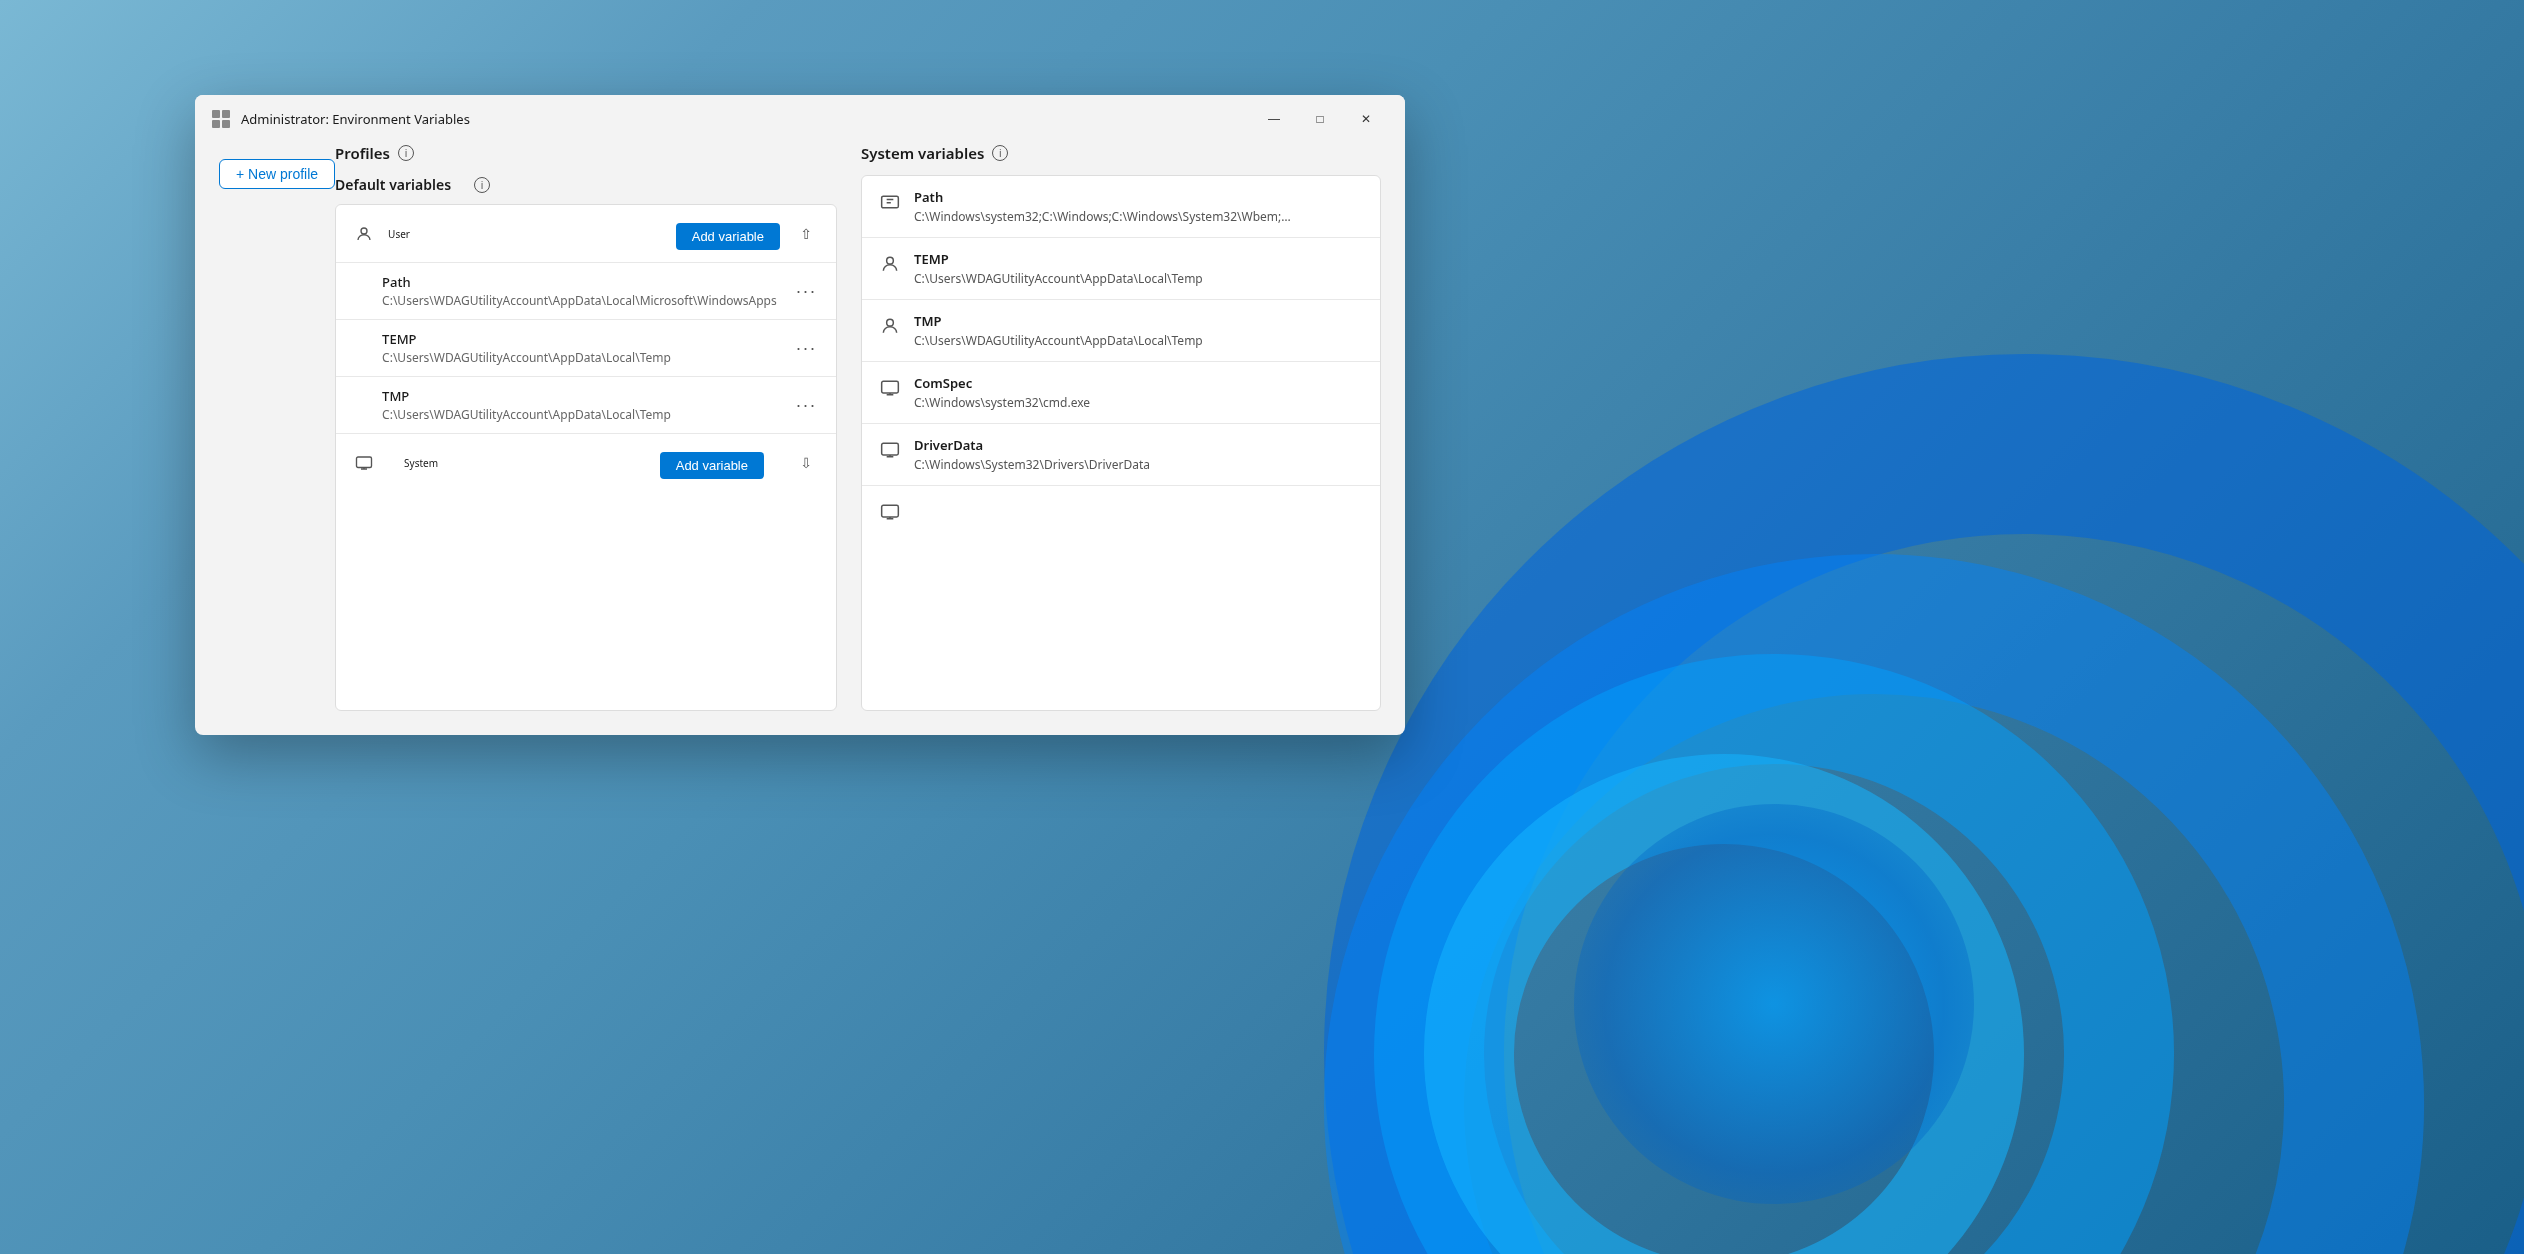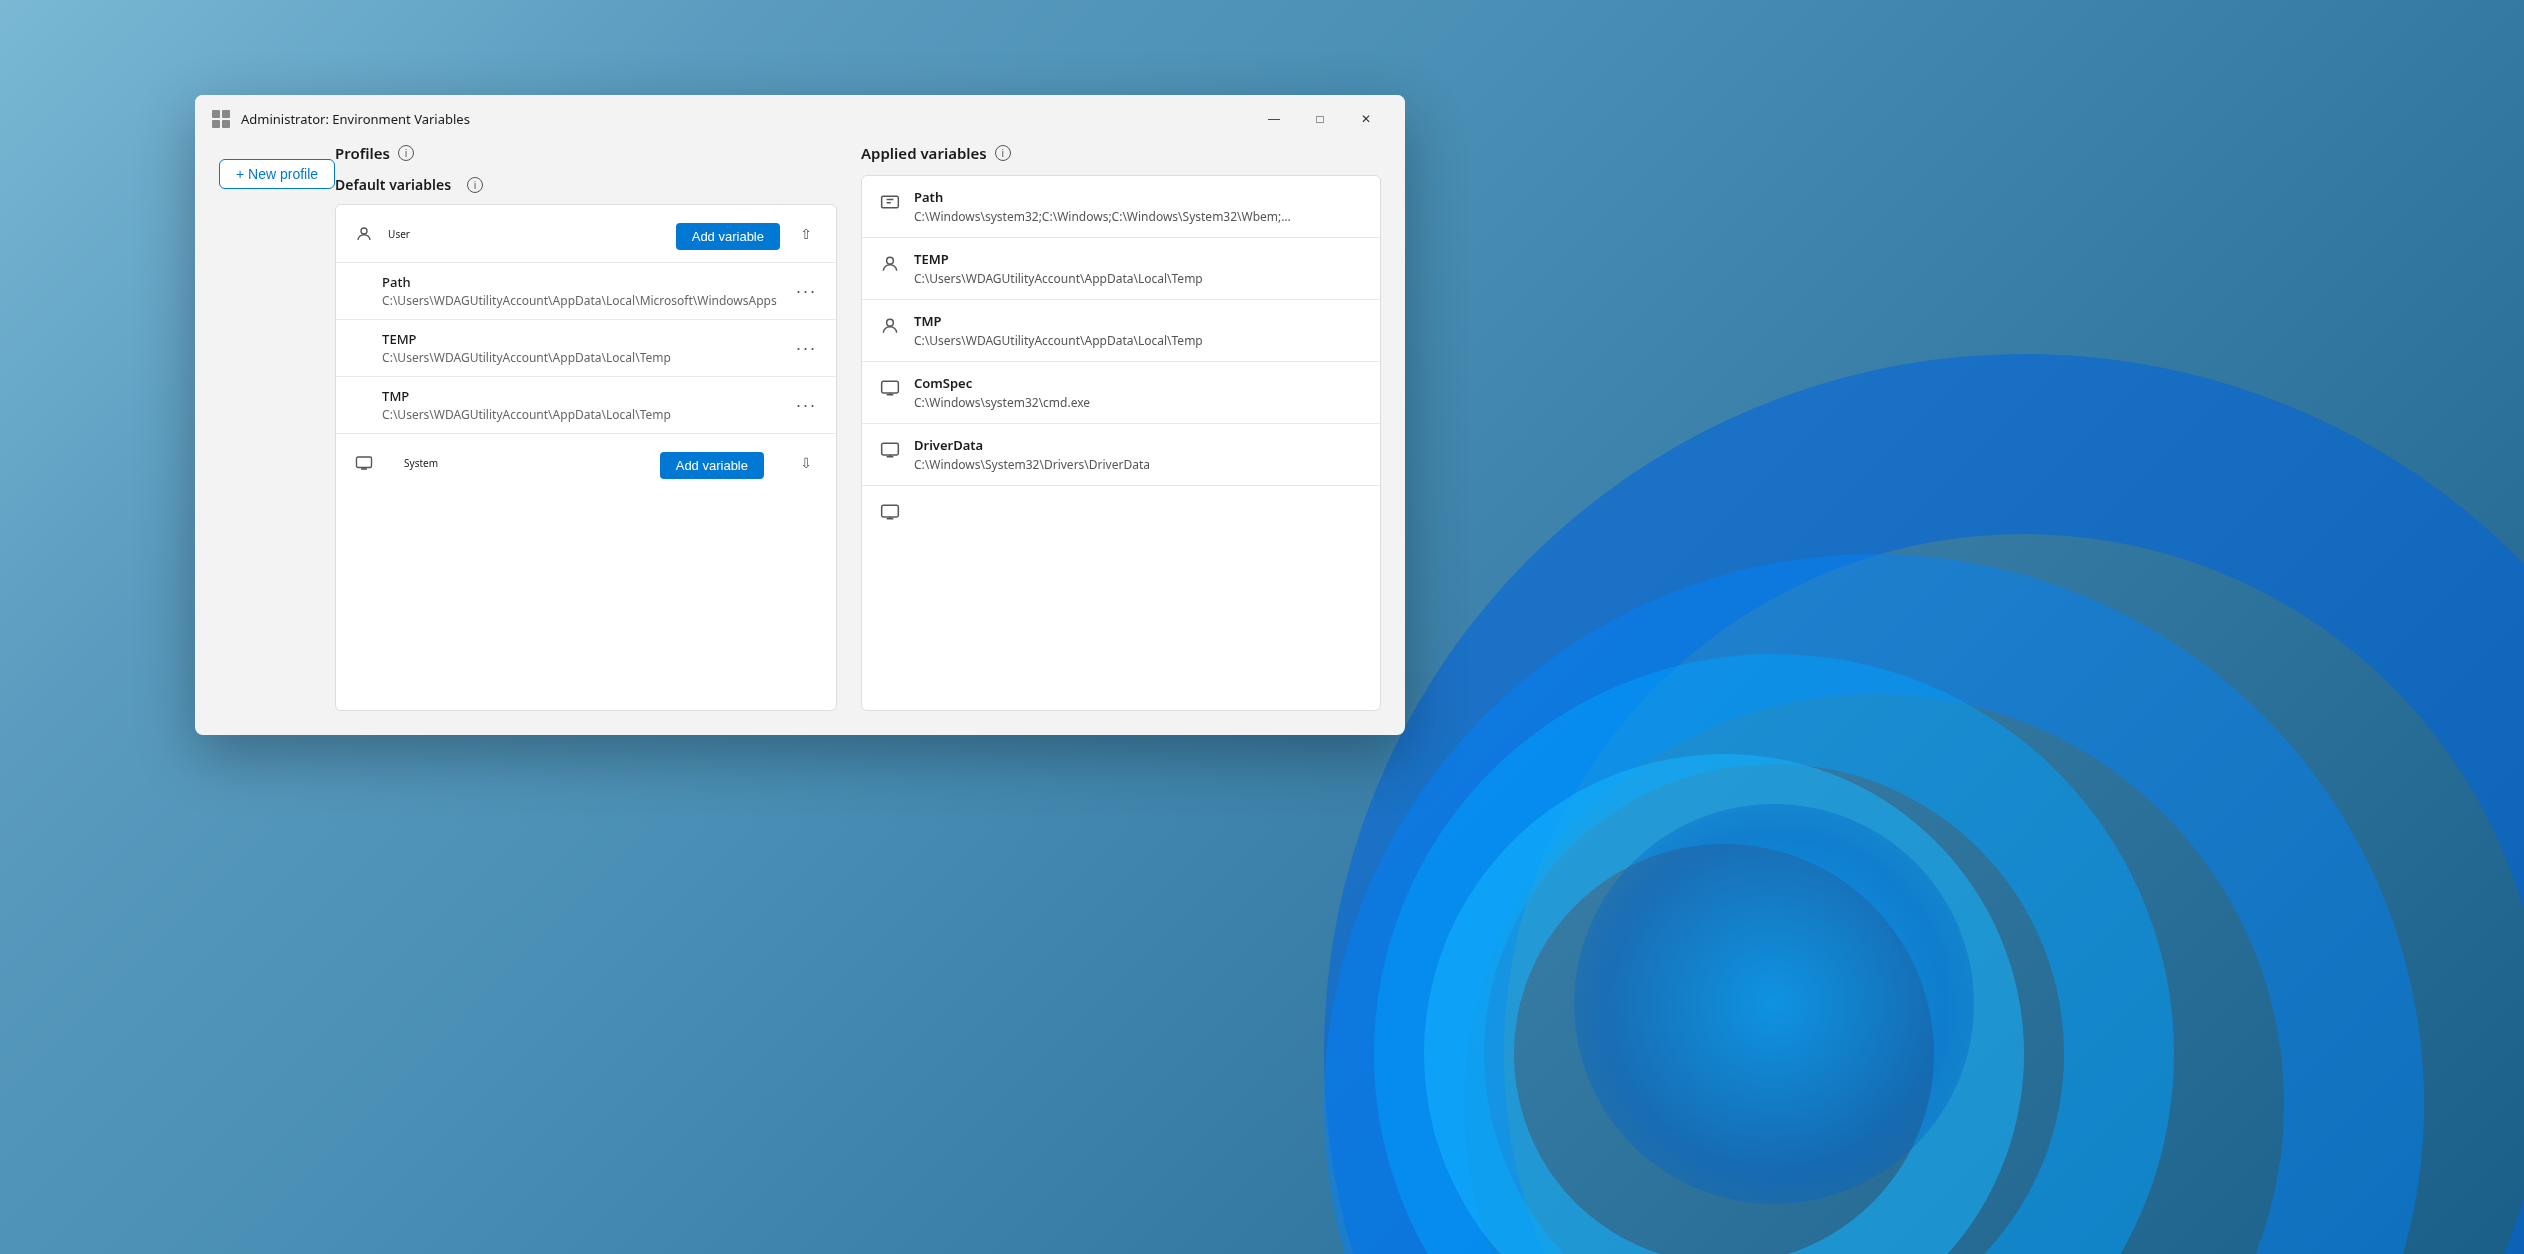--- a/index.html
+++ b/index.html
@@ -206,21 +206,21 @@
       justify-content: center;
       font-size: 10px;
       color: #555;
       cursor: pointer;
       flex-shrink: 0;
     }
 
     .subsection-header {
       display: flex;
       align-items: center;
-      gap: 16px;
+      gap: 23px;
       margin-bottom: 10px;
       flex-shrink: 0;
     }
 
     .subsection-title {
       font-size: 14px;
       font-weight: 600;
       color: #1a1a1a;
     }
 
@@ -497,21 +497,21 @@
             <button class="add-variable-btn">Add variable</button>
             <button class="collapse-btn">⇩</button>
           </div>
 
         </div>
       </div>
 
       <div class="right-panel">
 
         <div class="section-header">
-          <span class="section-title">Applied variables</span>
+          <span class="section-title">System variables</span>
           <div class="info-icon">i</div>
         </div>
 
         <div class="applied-vars-list">
 
           <div class="applied-var-item">
             <div class="applied-var-icon">
               <svg width="20" height="20" viewBox="0 0 24 24" fill="none" stroke="#555" stroke-width="1.8">
                 <rect x="2" y="5" width="20" height="14" rx="2"></rect>
                 <path d="M8 9h8M8 13h5"></path>

